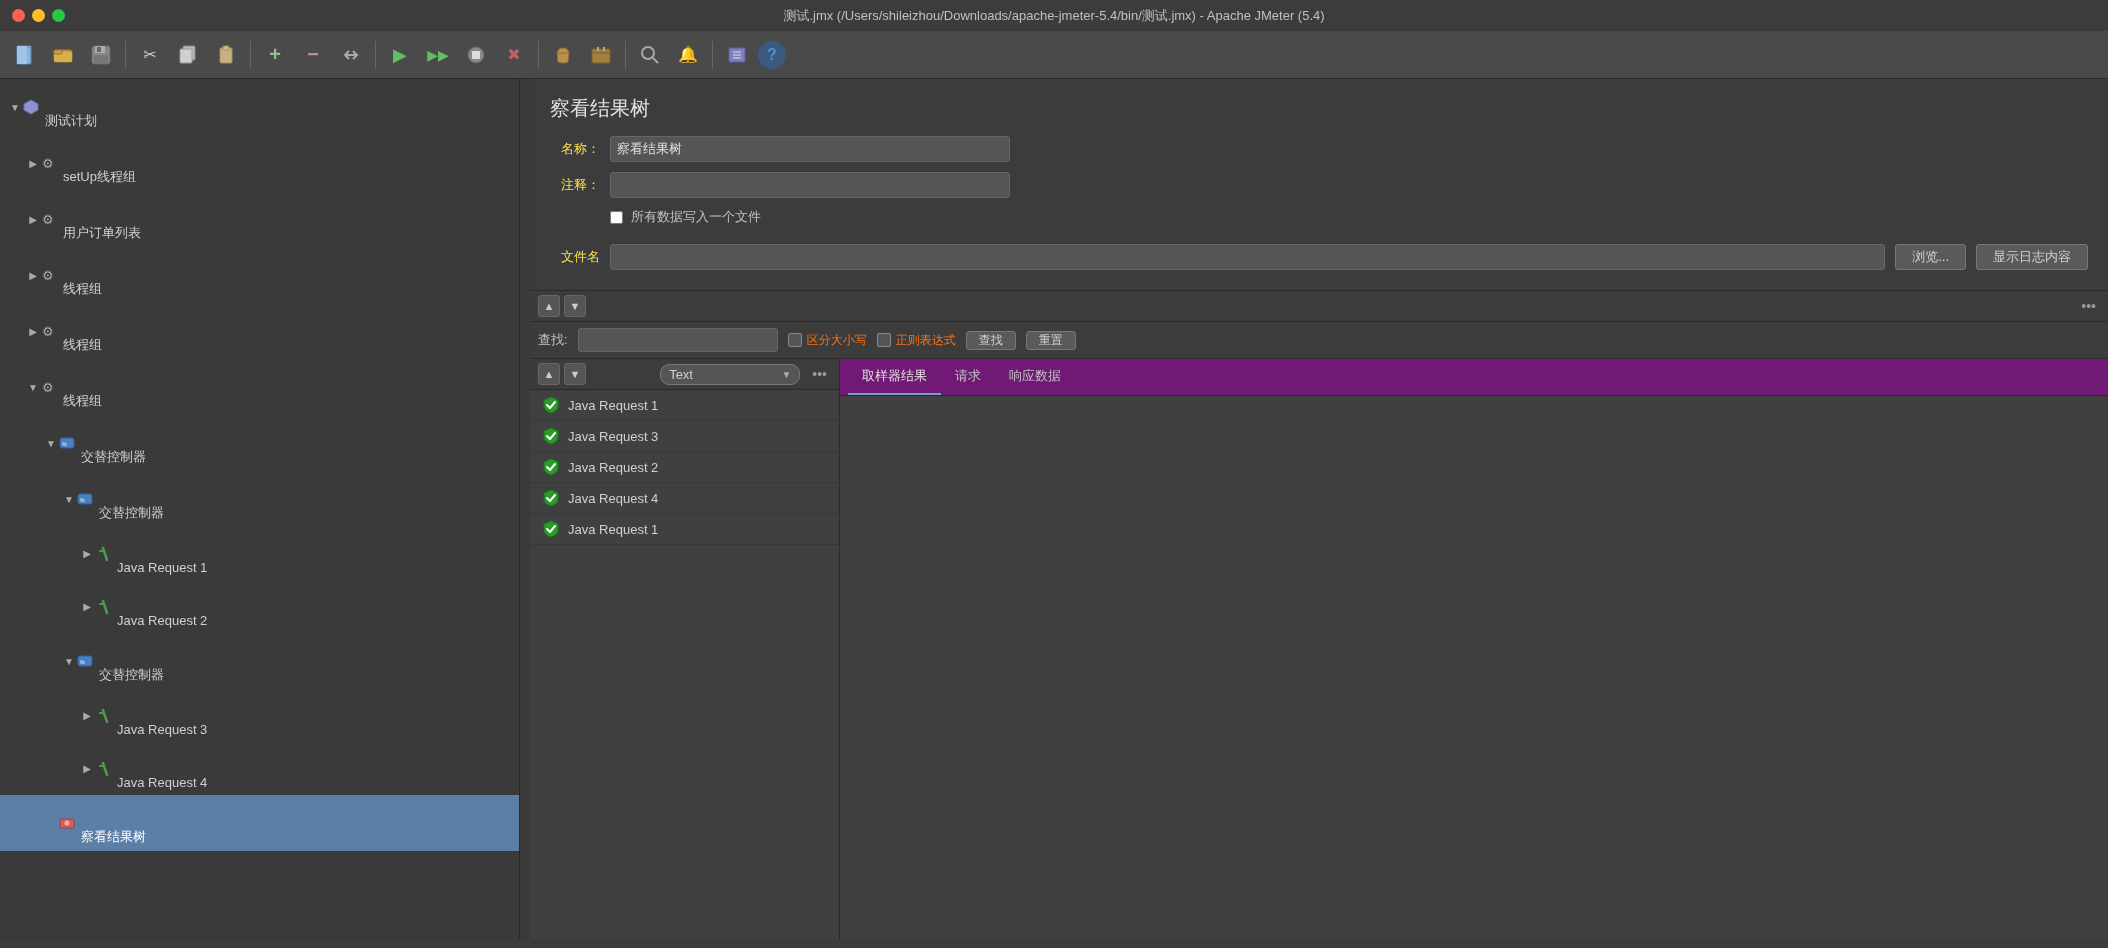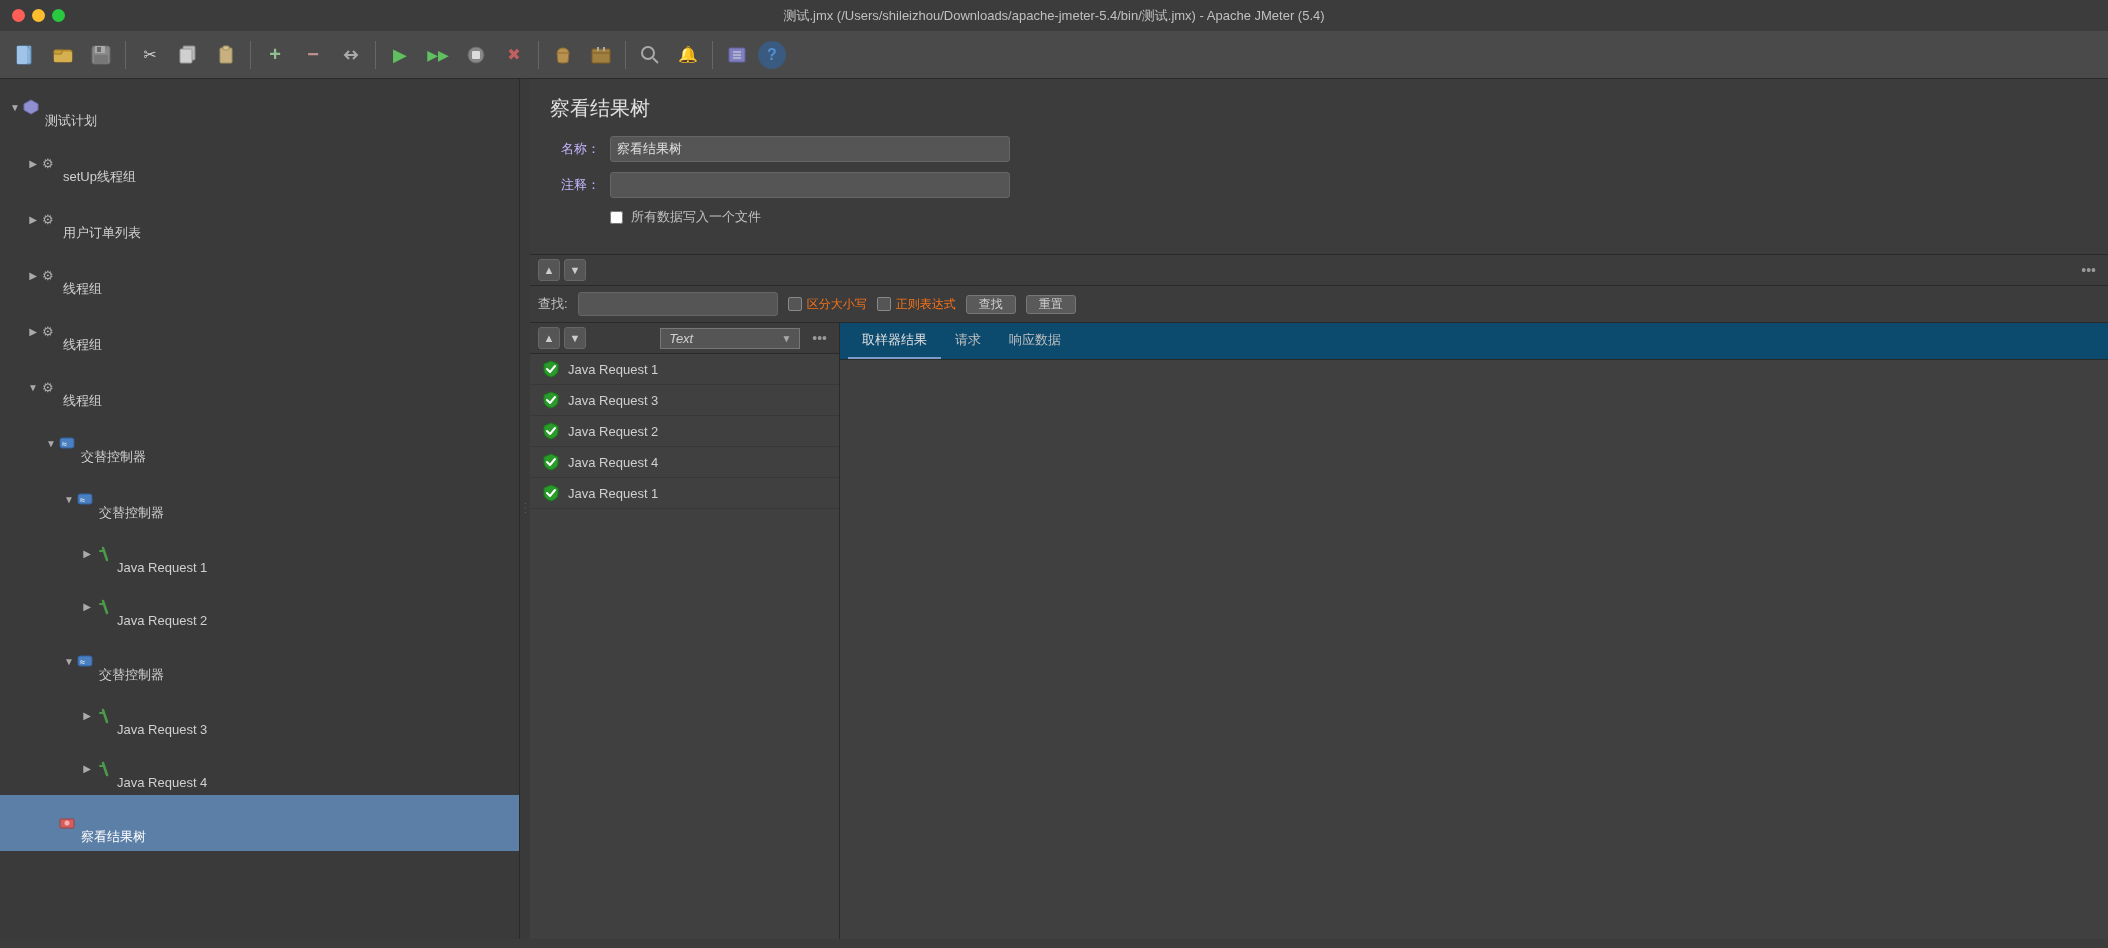--- a/index.html
+++ b/index.html
@@ -154,21 +154,21 @@
       margin-bottom: 14px;
     }
 
     .form-row {
       display: flex;
       align-items: center;
       margin-bottom: 10px;
       gap: 10px;
     }
     .form-label {
-      color: #c4b5fd;
+      color: #fde047;
       font-size: 13px;
       width: 50px;
       text-align: right;
       flex-shrink: 0;
     }
     .form-input {
       flex: 1;
       height: 26px;
       background: #555;
       border: 1px solid #666;
@@ -297,27 +297,26 @@
       padding: 4px 8px;
       background: #3c3c3c;
       border-bottom: 1px solid #2a2a2a;
     }
 
     .dropdown-select {
       display: flex;
       align-items: center;
       background: #555;
       border: 1px solid #777;
-      border-radius: 0;
+      border-radius: 9px;
       padding: 2px 8px;
       gap: 6px;
       cursor: pointer;
       flex: 1;
       margin-right: 8px;
-      font-style: italic;
     }
     .dropdown-label {
       font-size: 13px;
       color: #d0d0d0;
       flex: 1;
     }
     .dropdown-arrow {
       font-size: 10px;
       color: #aaa;
     }
@@ -351,21 +350,21 @@
     
     .detail-panel {
       flex: 1;
       display: flex;
       flex-direction: column;
       overflow: hidden;
     }
 
     .detail-tabs {
       display: flex;
-      background: #0c4a6e;
+      background: #701a75;
       border-bottom: 1px solid #2a2a2a;
       padding: 0 8px;
     }
     .detail-tab {
       padding: 8px 14px;
       font-size: 13px;
       color: #c0c0c0;
       cursor: pointer;
       border-bottom: 2px solid transparent;
     }
@@ -678,20 +677,26 @@
       <div class="form-row">
         <span class="form-label">注释：</span>
         <input class="form-input" type="text" style="max-width: 400px;">
       </div>
 
       <div class="checkbox-row">
         <input type="checkbox" style="">
         <span class="checkbox-label">所有数据写入一个文件</span>
       </div>
 
+      <div class="form-row">
+        <span class="form-label">文件名</span>
+        <input class="form-input" type="text" style="flex: 1 1 0%;">
+        <button class="search-btn" style="padding: 3px 16px; font-size:13px;">浏览...</button>
+        <button class="search-btn" style="padding: 3px 16px; font-size:13px;">显示日志内容</button>
+      </div>
     </div>
 
     <div class="mini-toolbar">
       <div class="mini-toolbar-left">
         <div class="mini-btn">▲</div>
         <div class="mini-btn">▼</div>
       </div>
       <div class="dots-btn">•••</div>
     </div>
 

